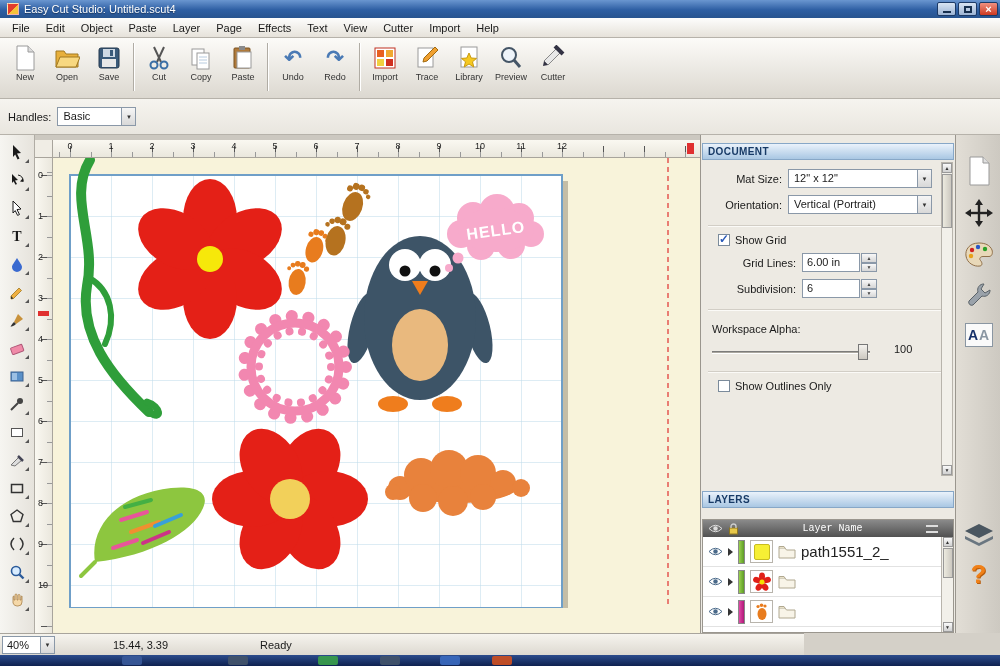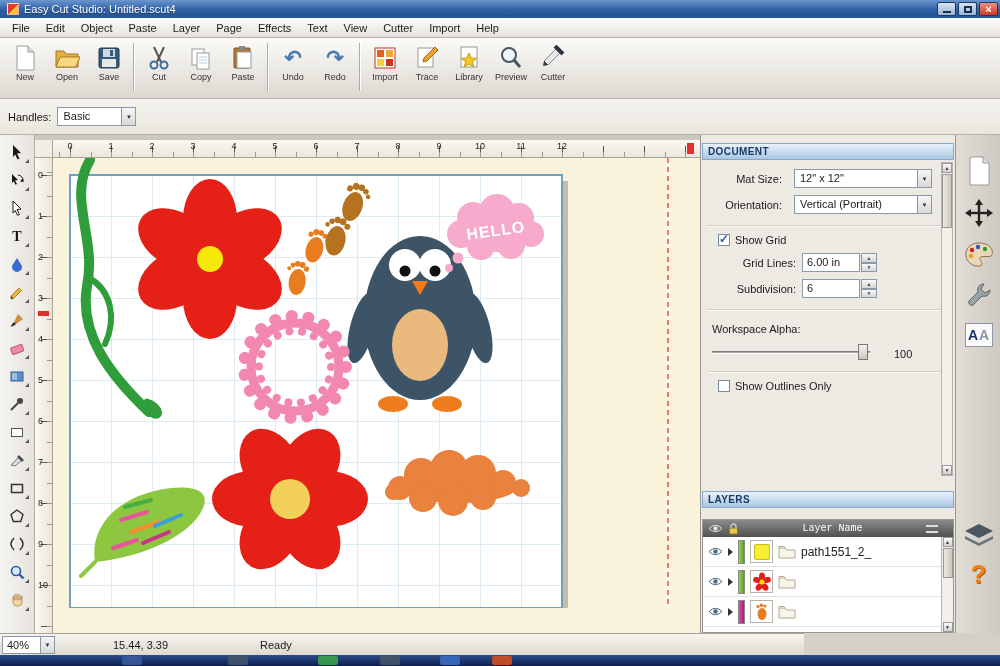--- a/index.html
+++ b/index.html
@@ -60,31 +60,31 @@
 .vticks{position:absolute;inset:0;background-image:repeating-linear-gradient(to bottom,#999 0 1px,transparent 1px 20.5px),repeating-linear-gradient(to bottom,#555 0 1px,transparent 1px 41px);background-size:5px auto,11px auto;background-position:right 17px,right 17px;background-repeat:repeat-y}
 .vmark{position:absolute;left:3px;top:153px;width:11px;height:5px;background:#e03030}
 .viewport{position:relative;flex:1;overflow:hidden;background:#f8f3da}
 .scene{position:absolute;top:0;left:0}
 
 
 .rpanel{width:255px;background:#edeae3;border-left:1px solid #9a968e;display:flex;flex-direction:column;padding:8px 1px 0;position:relative}
 .phead{height:17px;background:linear-gradient(#eaf2fb,#a9c7e3);border:1px solid #87a7c7;display:flex;align-items:center;padding-left:5px;font-size:10px;font-weight:bold;color:#173a66;letter-spacing:.4px}
 .docbody{height:331px;position:relative;padding-top:2px}
 .drow{display:flex;align-items:center;margin:7px 22px 0 8px}
-.lblr{width:72px;text-align:right;margin-right:12px}
+.lblr{width:72px;text-align:right;margin-right:6px}
 .lblr2{width:86px;text-align:right;margin-right:6px}
 .grow{flex:1}
 .sep{border-top:1px solid #d2cec6;border-bottom:1px solid #fbfaf7;margin:11px 6px 0}
 .chk{width:12px;height:12px;background:#fff;border:1px solid #7b8b9b;position:relative;margin:0 5px 0 8px;flex:none}
 .chk[data-checked="true"]::after{content:"✓";position:absolute;left:0;top:-3px;font-size:12px;font-weight:bold;color:#2a5ab8}
 .spininput{width:58px;background:#fff;border:1px solid #8a98a8;padding:2px 4px;height:19px}
 .spin{width:16px;height:19px;display:flex;flex-direction:column;margin-left:1px}
 .spin b{flex:1;border:1px solid #8a98a8;background:linear-gradient(#f8f8f8,#d6d6d6);font-size:5px;display:flex;align-items:center;justify-content:center;color:#444;font-weight:normal}
 .wa-label{margin:12px 0 0 10px}
-.sliderrow{display:flex;align-items:flex-end;margin:8px 10px 0}
+.sliderrow{display:flex;align-items:flex-start;margin:8px 10px 0}
 .slider{position:relative;width:158px;height:17px}
 .slider .track{position:absolute;left:0;right:0;top:8px;height:3px;background:#b0aca4;box-shadow:inset 0 1px 1px #777;border-bottom:1px solid #fff}
 .slider .thumb{position:absolute;left:146px;top:1px;width:10px;height:16px;background:linear-gradient(#f4f2ee,#ccc8c0);border:1px solid #777}
 .wa-val{margin-left:24px}
 .pscroll{position:absolute;right:2px;top:27px;width:12px;height:314px;background:#f2f0ea;border:1px solid #b8b4ac;display:flex;flex-direction:column;align-items:center}
 .sarrow{width:10px;height:10px;background:linear-gradient(#fafafa,#d0d0d0);border:1px solid #999;font-size:5px;display:flex;align-items:center;justify-content:center;color:#333;flex:none}
 .sthumb{width:10px;height:54px;background:linear-gradient(to right,#eceadf,#ccc8c0);border:1px solid #999;margin-top:1px}
 .pscroll .down{margin-top:auto}
 
 
@@ -92,21 +92,21 @@
 .lhead{height:17px;background:linear-gradient(#8a8a8a,#515151);color:#fff;display:flex;align-items:center;gap:5px;padding:0 5px;font-size:10px}
 .lname-h{flex:1;text-align:center;font-family:"Liberation Mono",monospace;font-size:10px}
 .lburger{width:12px;height:8px;border-top:2px solid #ddd;border-bottom:2px solid #ddd;margin-right:10px}
 .lrow{height:30px;display:flex;align-items:center;gap:5px;padding:0 5px;border-bottom:1px solid #e2e2e2;background:#fff}
 .dotarr{width:0;height:0;border-top:4px solid transparent;border-bottom:4px solid transparent;border-left:5px solid #333}
 .lbar{width:7px;height:24px;border:1px solid #888;flex:none}
 .lbar.green{background:linear-gradient(to right,#9ad24e,#5d9c26)}
 .lbar.magenta{background:linear-gradient(to right,#e24aa8,#b01878)}
 .lswatch{width:23px;height:23px;background:#fff;border:1px solid #b8b4ac;display:flex;align-items:center;justify-content:center;flex:none}
 .sw-yellow{width:16px;height:16px;background:#f6ef34;border:1px solid #c8bc20;border-radius:2px}
-.lnametxt{font-size:12px;color:#222}
+.lnametxt{font-size:15px;color:#222}
 .lscroll{position:absolute;right:0;top:17px;bottom:0;width:12px;background:#f2f0ea;border-left:1px solid #b8b4ac;display:flex;flex-direction:column;align-items:center}
 .lthumb{width:10px;height:30px;background:linear-gradient(to right,#eceadf,#ccc8c0);border:1px solid #999;margin-top:1px}
 
 
 .dock{width:45px;background:linear-gradient(to right,#e2ded6,#cdc9c1);border-left:1px solid #9a968e;position:relative}
 .dicon{position:absolute;left:7px;width:31px;height:32px;display:flex;align-items:center;justify-content:center}
 .aabox{width:28px;height:24px;background:#fafafa;border:1px solid #8a96a2;display:flex;align-items:center;justify-content:center;font-weight:bold;gap:1px}
 .aabox .a1{color:#16306a;font-size:14px}
 .aabox .a2{color:#8a96a2;font-size:14px}
 .qmark{color:#f08018;font-size:26px;font-weight:bold;text-shadow:1px 1px 0 #b85c0a}

